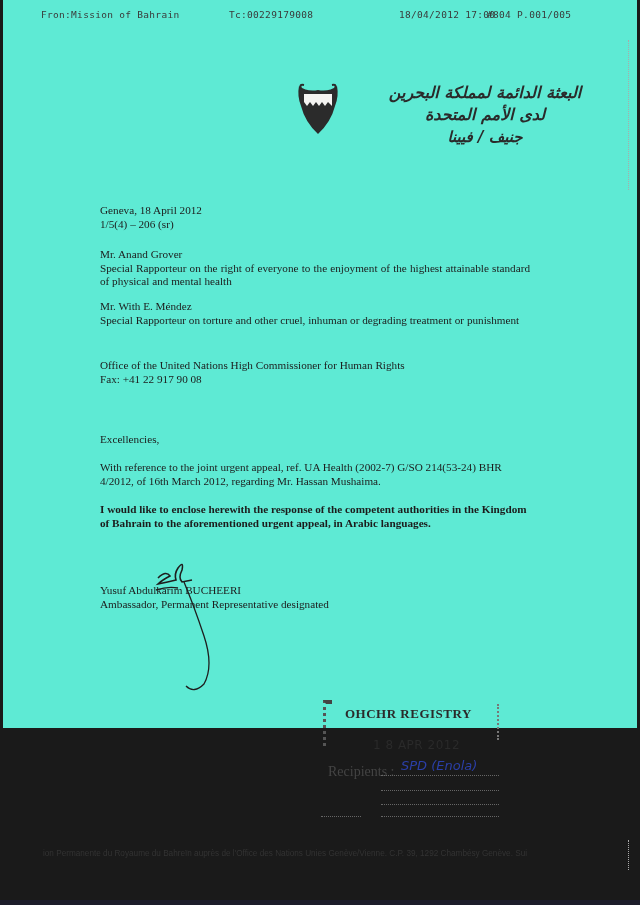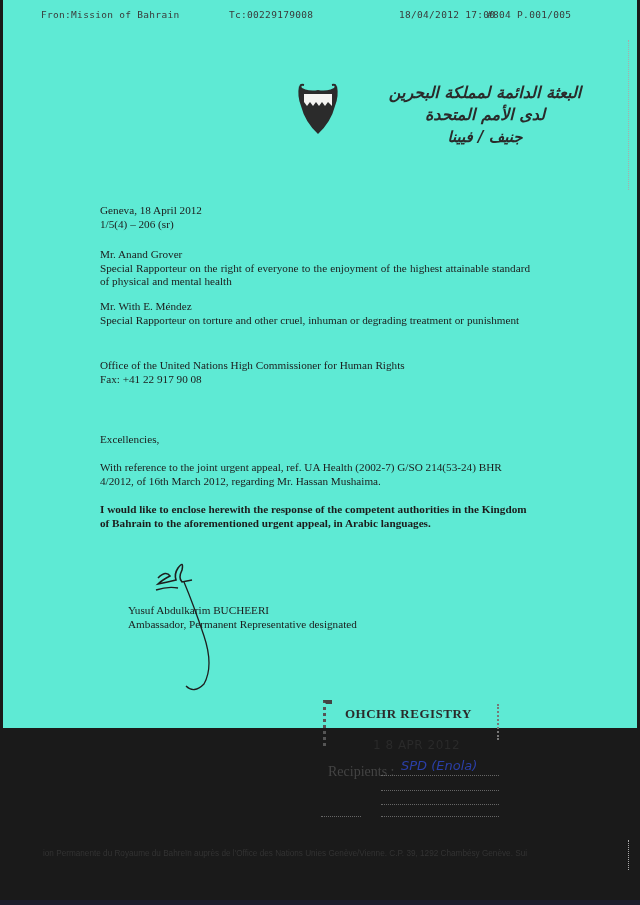--- a/index.html
+++ b/index.html
@@ -117,21 +117,21 @@
     <p>I would like to enclose herewith the response of the competent authorities in the Kingdom of Bahrain to the aforementioned urgent appeal, in Arabic languages.</p>
   </div>
 
 
   <svg class="sig" viewBox="0 0 90 140">
     <path d="M10 22 Q18 14 22 20 Q14 24 10 28 Q20 26 28 24 Q26 18 30 12 Q36 4 34 14 Q30 22 34 26 L44 24" stroke="#1e1e1e" stroke-width="1.6" fill="none"></path>
     <path d="M8 34 Q20 30 30 32" stroke="#1e1e1e" stroke-width="1.4" fill="none"></path>
     <path d="M36 26 Q46 50 56 80 Q66 110 56 128 Q46 138 38 130" stroke="#1e1e1e" stroke-width="1.3" fill="none"></path>
   </svg>
 
-  <div class="body-text" style="top:604px;margin-left:28px;">
+  <div class="body-text" style="top:584px;">
     <p>Yusuf Abdulkarim BUCHEERI</p>
     <p>Ambassador, Permanent Representative designated</p>
   </div>
 
   <div class="stamp">
     <div class="stamp-bracket-l"></div>
     <div class="stamp-bracket-r"></div>
     <div class="stamp-title">OHCHR REGISTRY</div>
     <div class="stamp-date">1 8 APR 2012</div>
     <div class="stamp-recip-label">Recipients :</div>

